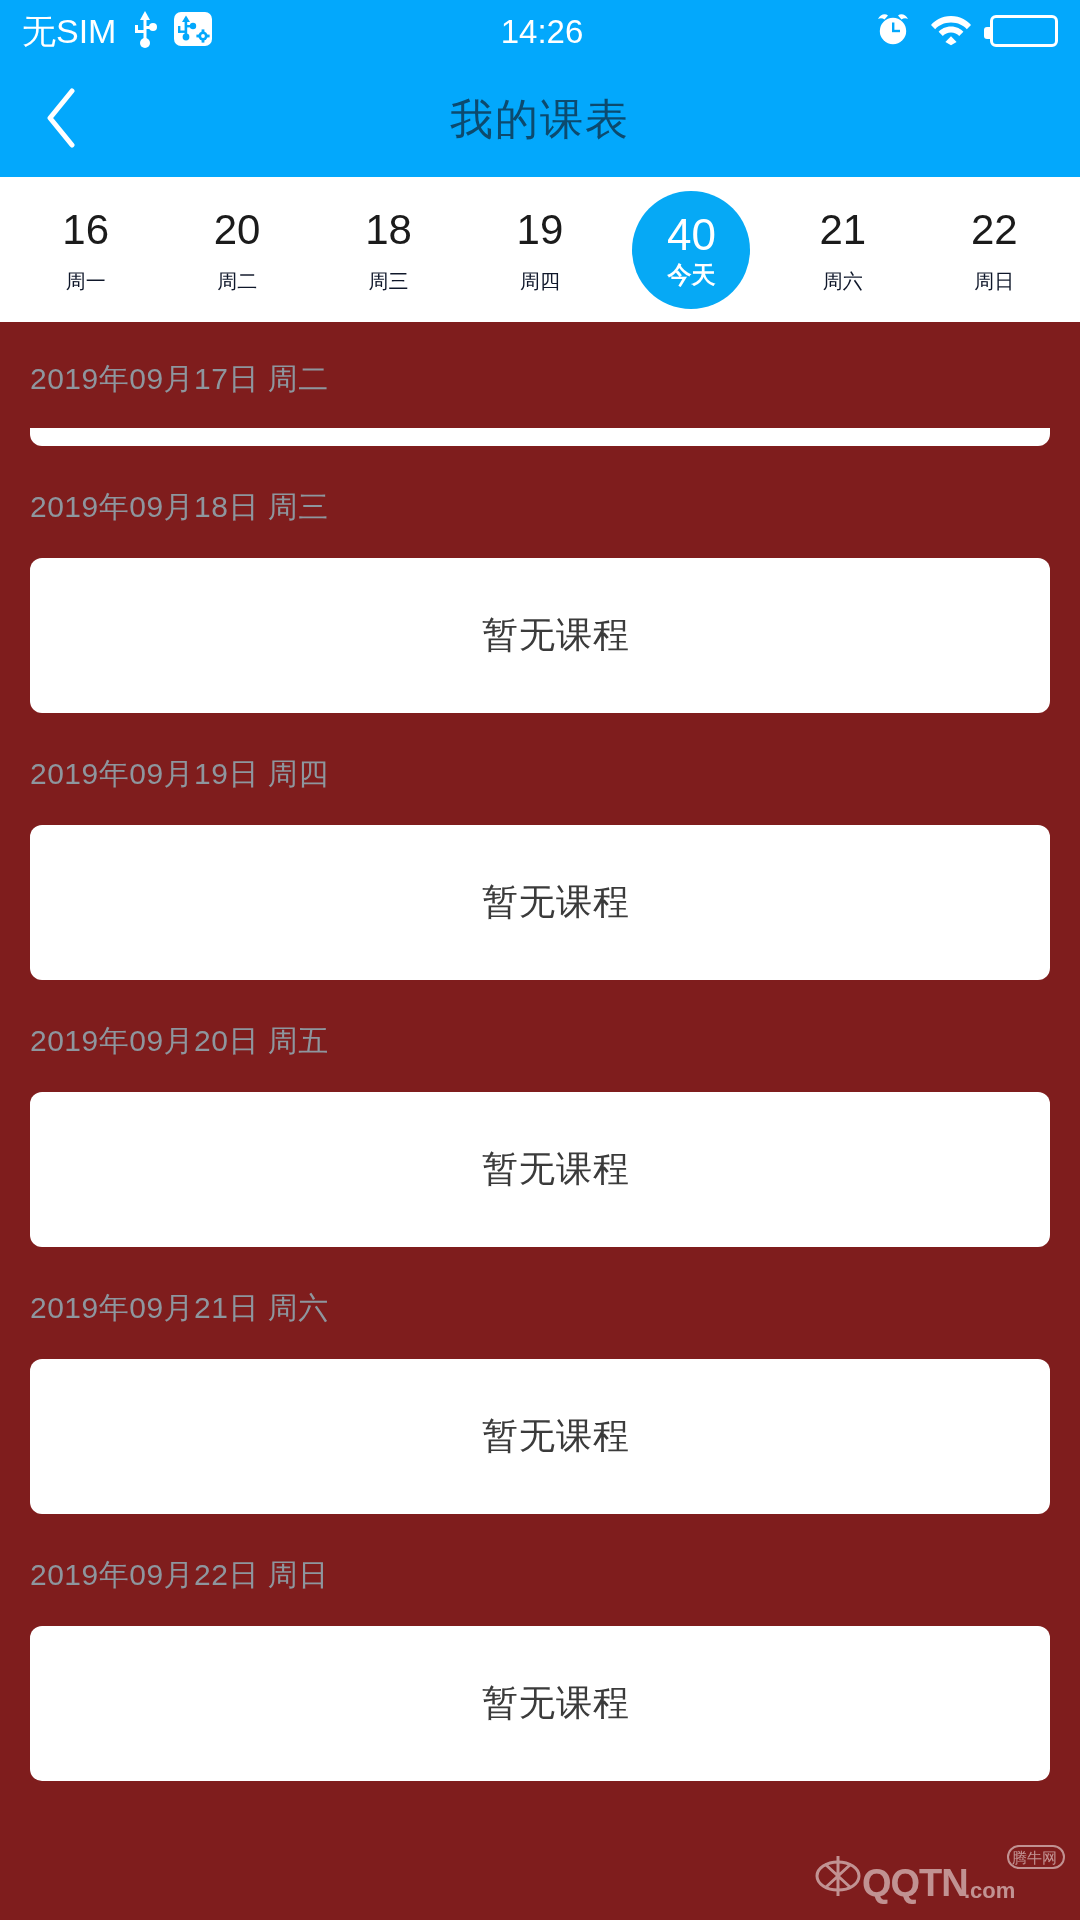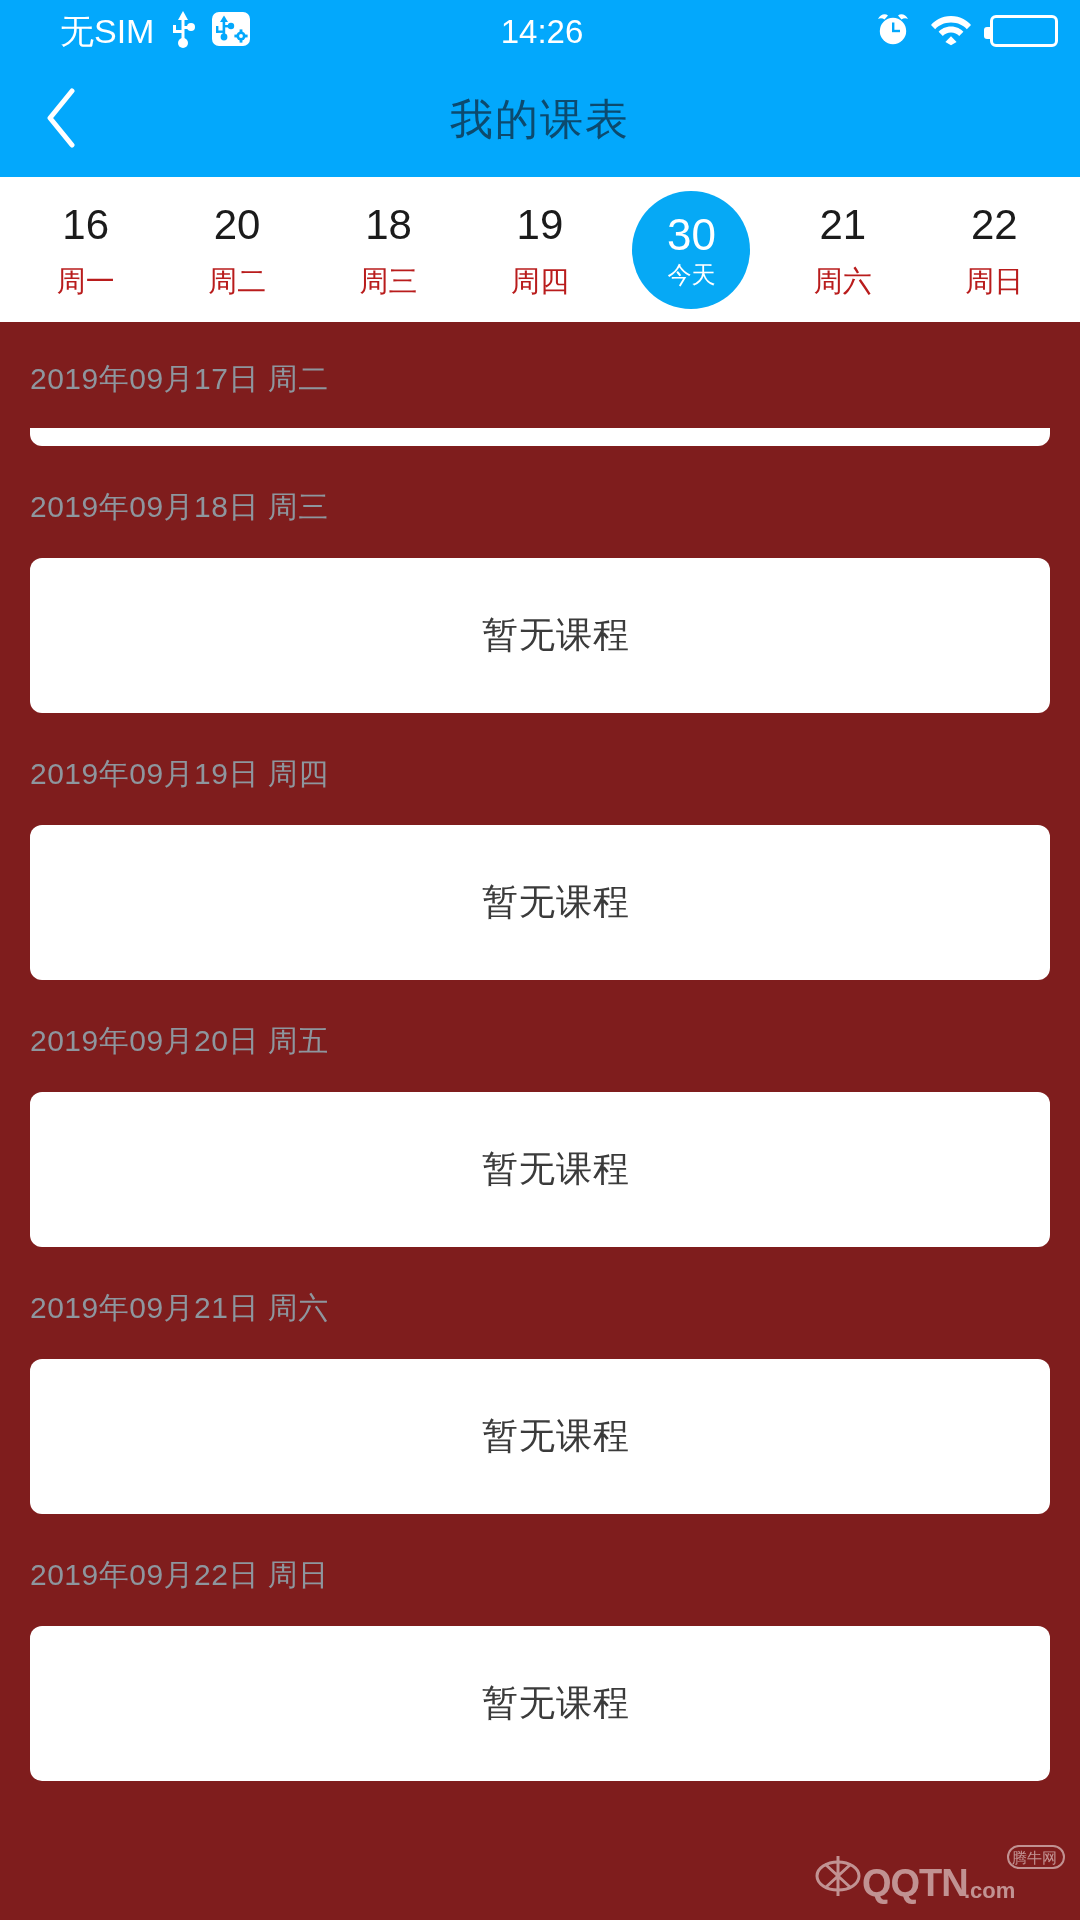--- a/index.html
+++ b/index.html
@@ -30,21 +30,20 @@
     display: flex;
     align-items: center;
     gap: 16px;
   }
   .sb-carrier {
     font-size: 34px;
     letter-spacing: 0px;
     line-height: 1;
     font-weight: 400;
     white-space: nowrap;
-    margin-left: 38px;
   }
   .sb-usb-icon { display:block; }
   .sb-usbdebug-icon { display:block; }
   .sb-center {
     position: absolute;
     left: 4px; right: 0;
     text-align: center;
     font-size: 33px;
     line-height: 1;
     pointer-events: none;
@@ -134,27 +133,27 @@
     box-sizing: border-box;
   }
   .day.today .circle { background: #06a9f5; }
   .day .dnum {
     font-size: 42px;
     color: #1b1b1b;
     line-height: 1.05;
     font-weight: 400;
   }
   .day .dlabel {
-    font-size: 29px;
-    color: #b91c1c;
+    font-size: 20px;
+    color: #0f172a;
     margin-top: 19px;
     line-height: 1;
   }
   .day.today .dnum { color: #ffffff; font-size: 44px; }
-  .day.today .dlabel { color: #ffffff; font-size: 24px; margin-top: 4px; }
+  .day.today .dlabel { color: #ffffff; font-size: 24px; margin-top: 4px; font-weight: bold; }
 
   
   .list {
     background: #7f1d1d;
     height: calc(1920px - 62px - 115px - 145px);
     overflow: hidden;
     position: relative;
   }
   .daygroup {
     padding: 0;
@@ -293,21 +292,21 @@
     </div>
   </div>
   <div class="day">
     <div class="circle">
       <div class="dnum">19</div>
       <div class="dlabel">周四</div>
     </div>
   </div>
   <div class="day today">
     <div class="circle">
-      <div class="dnum">30</div>
+      <div class="dnum">40</div>
       <div class="dlabel">今天</div>
     </div>
   </div>
   <div class="day">
     <div class="circle">
       <div class="dnum">21</div>
       <div class="dlabel">周六</div>
     </div>
   </div>
   <div class="day">

